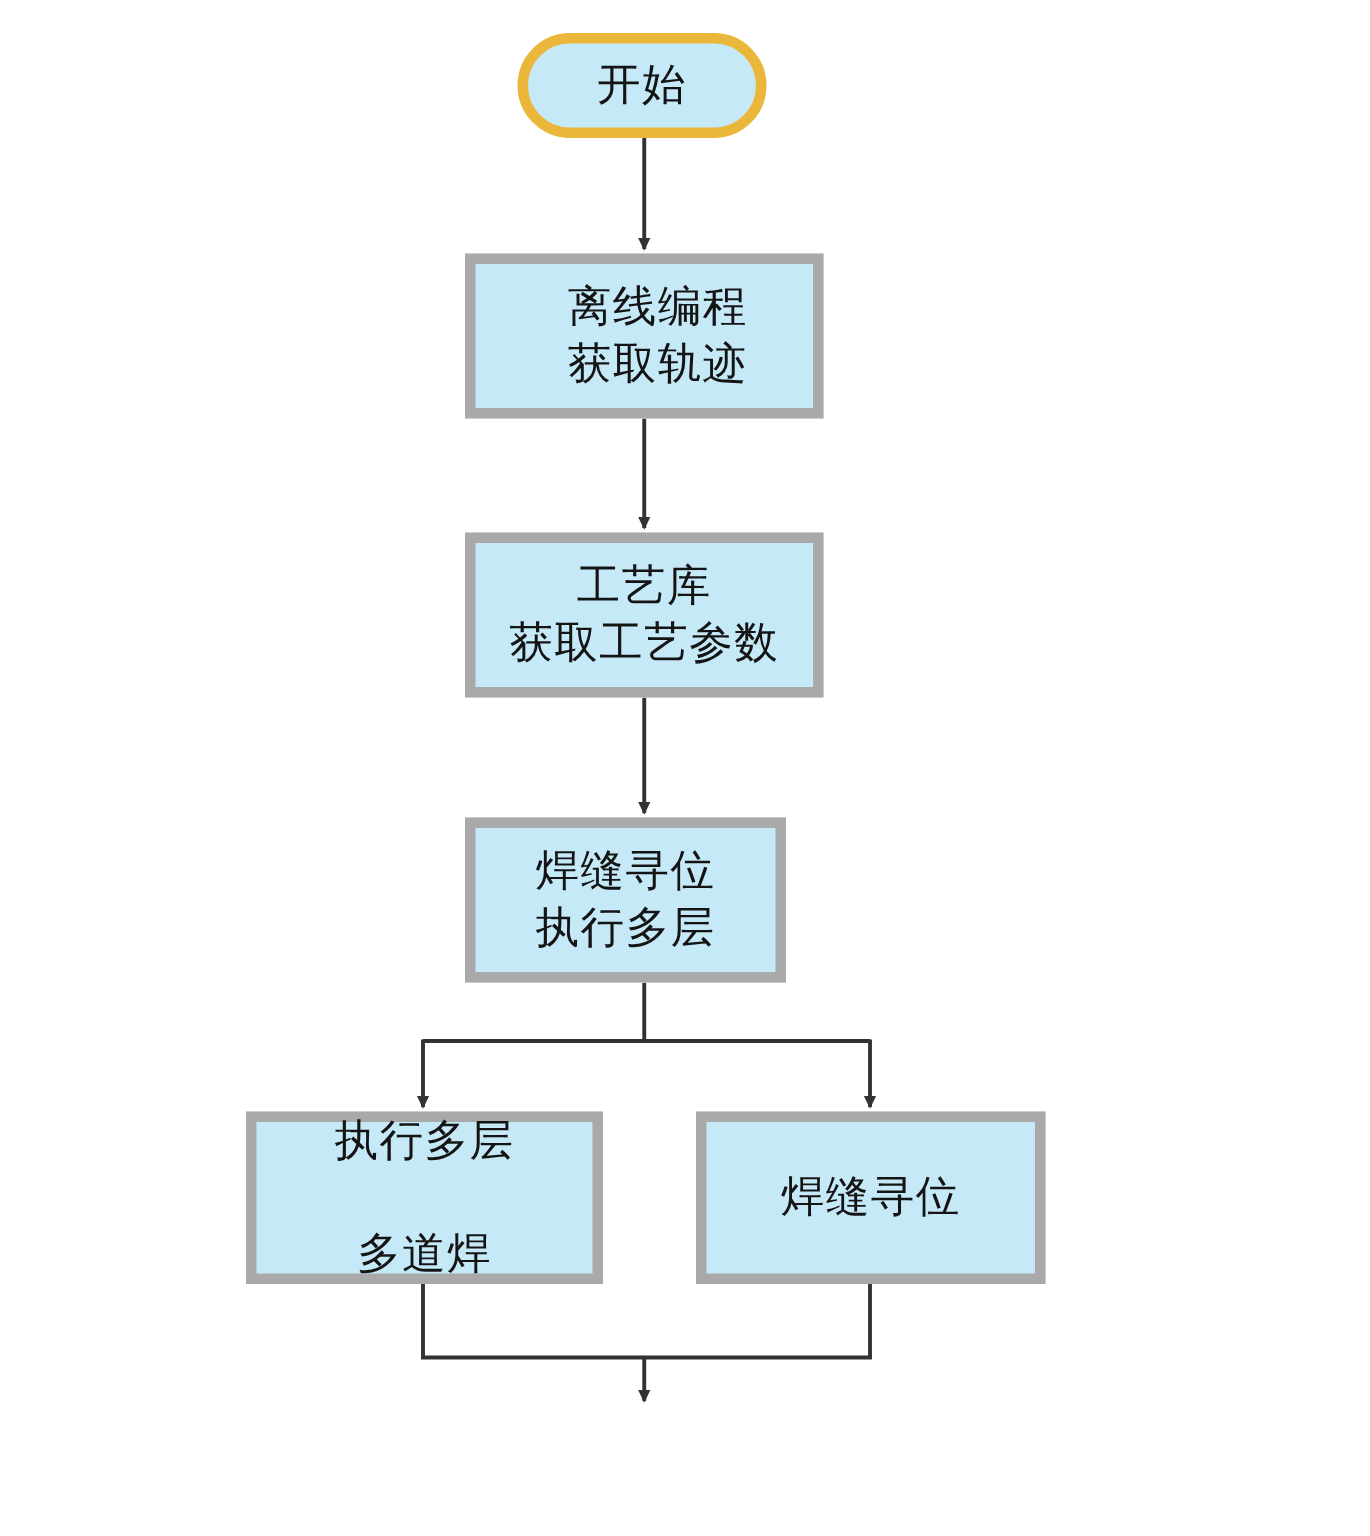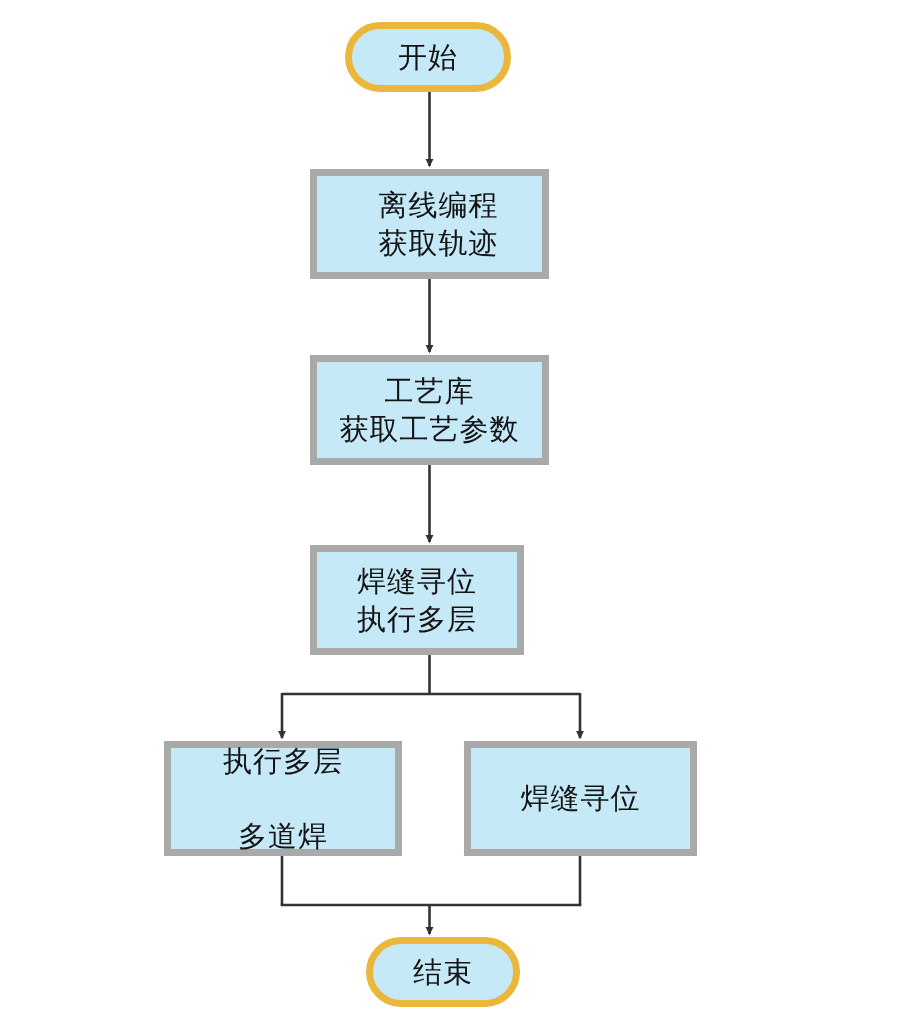--- a/index.html
+++ b/index.html
@@ -132,18 +132,15 @@
 
     <div class="node node-process" style="left:164px; top:741px; width:238px; height:115px;gap:37px;">
       <span class="node-line">执行多层</span>
       <span class="node-line">多道焊</span>
     </div>
 
     <div class="node node-process" style="left:464px; top:741px; width:233px; height:115px;">
       <span class="node-line">焊缝寻位</span>
     </div>
 
-    <div class="node node-terminator" style="left:366px; top:937px; width:154px; height:70px;">
-      <span class="node-line">结束</span>
-    </div>
 
   </div>
 </div>
 
 </body></html>

